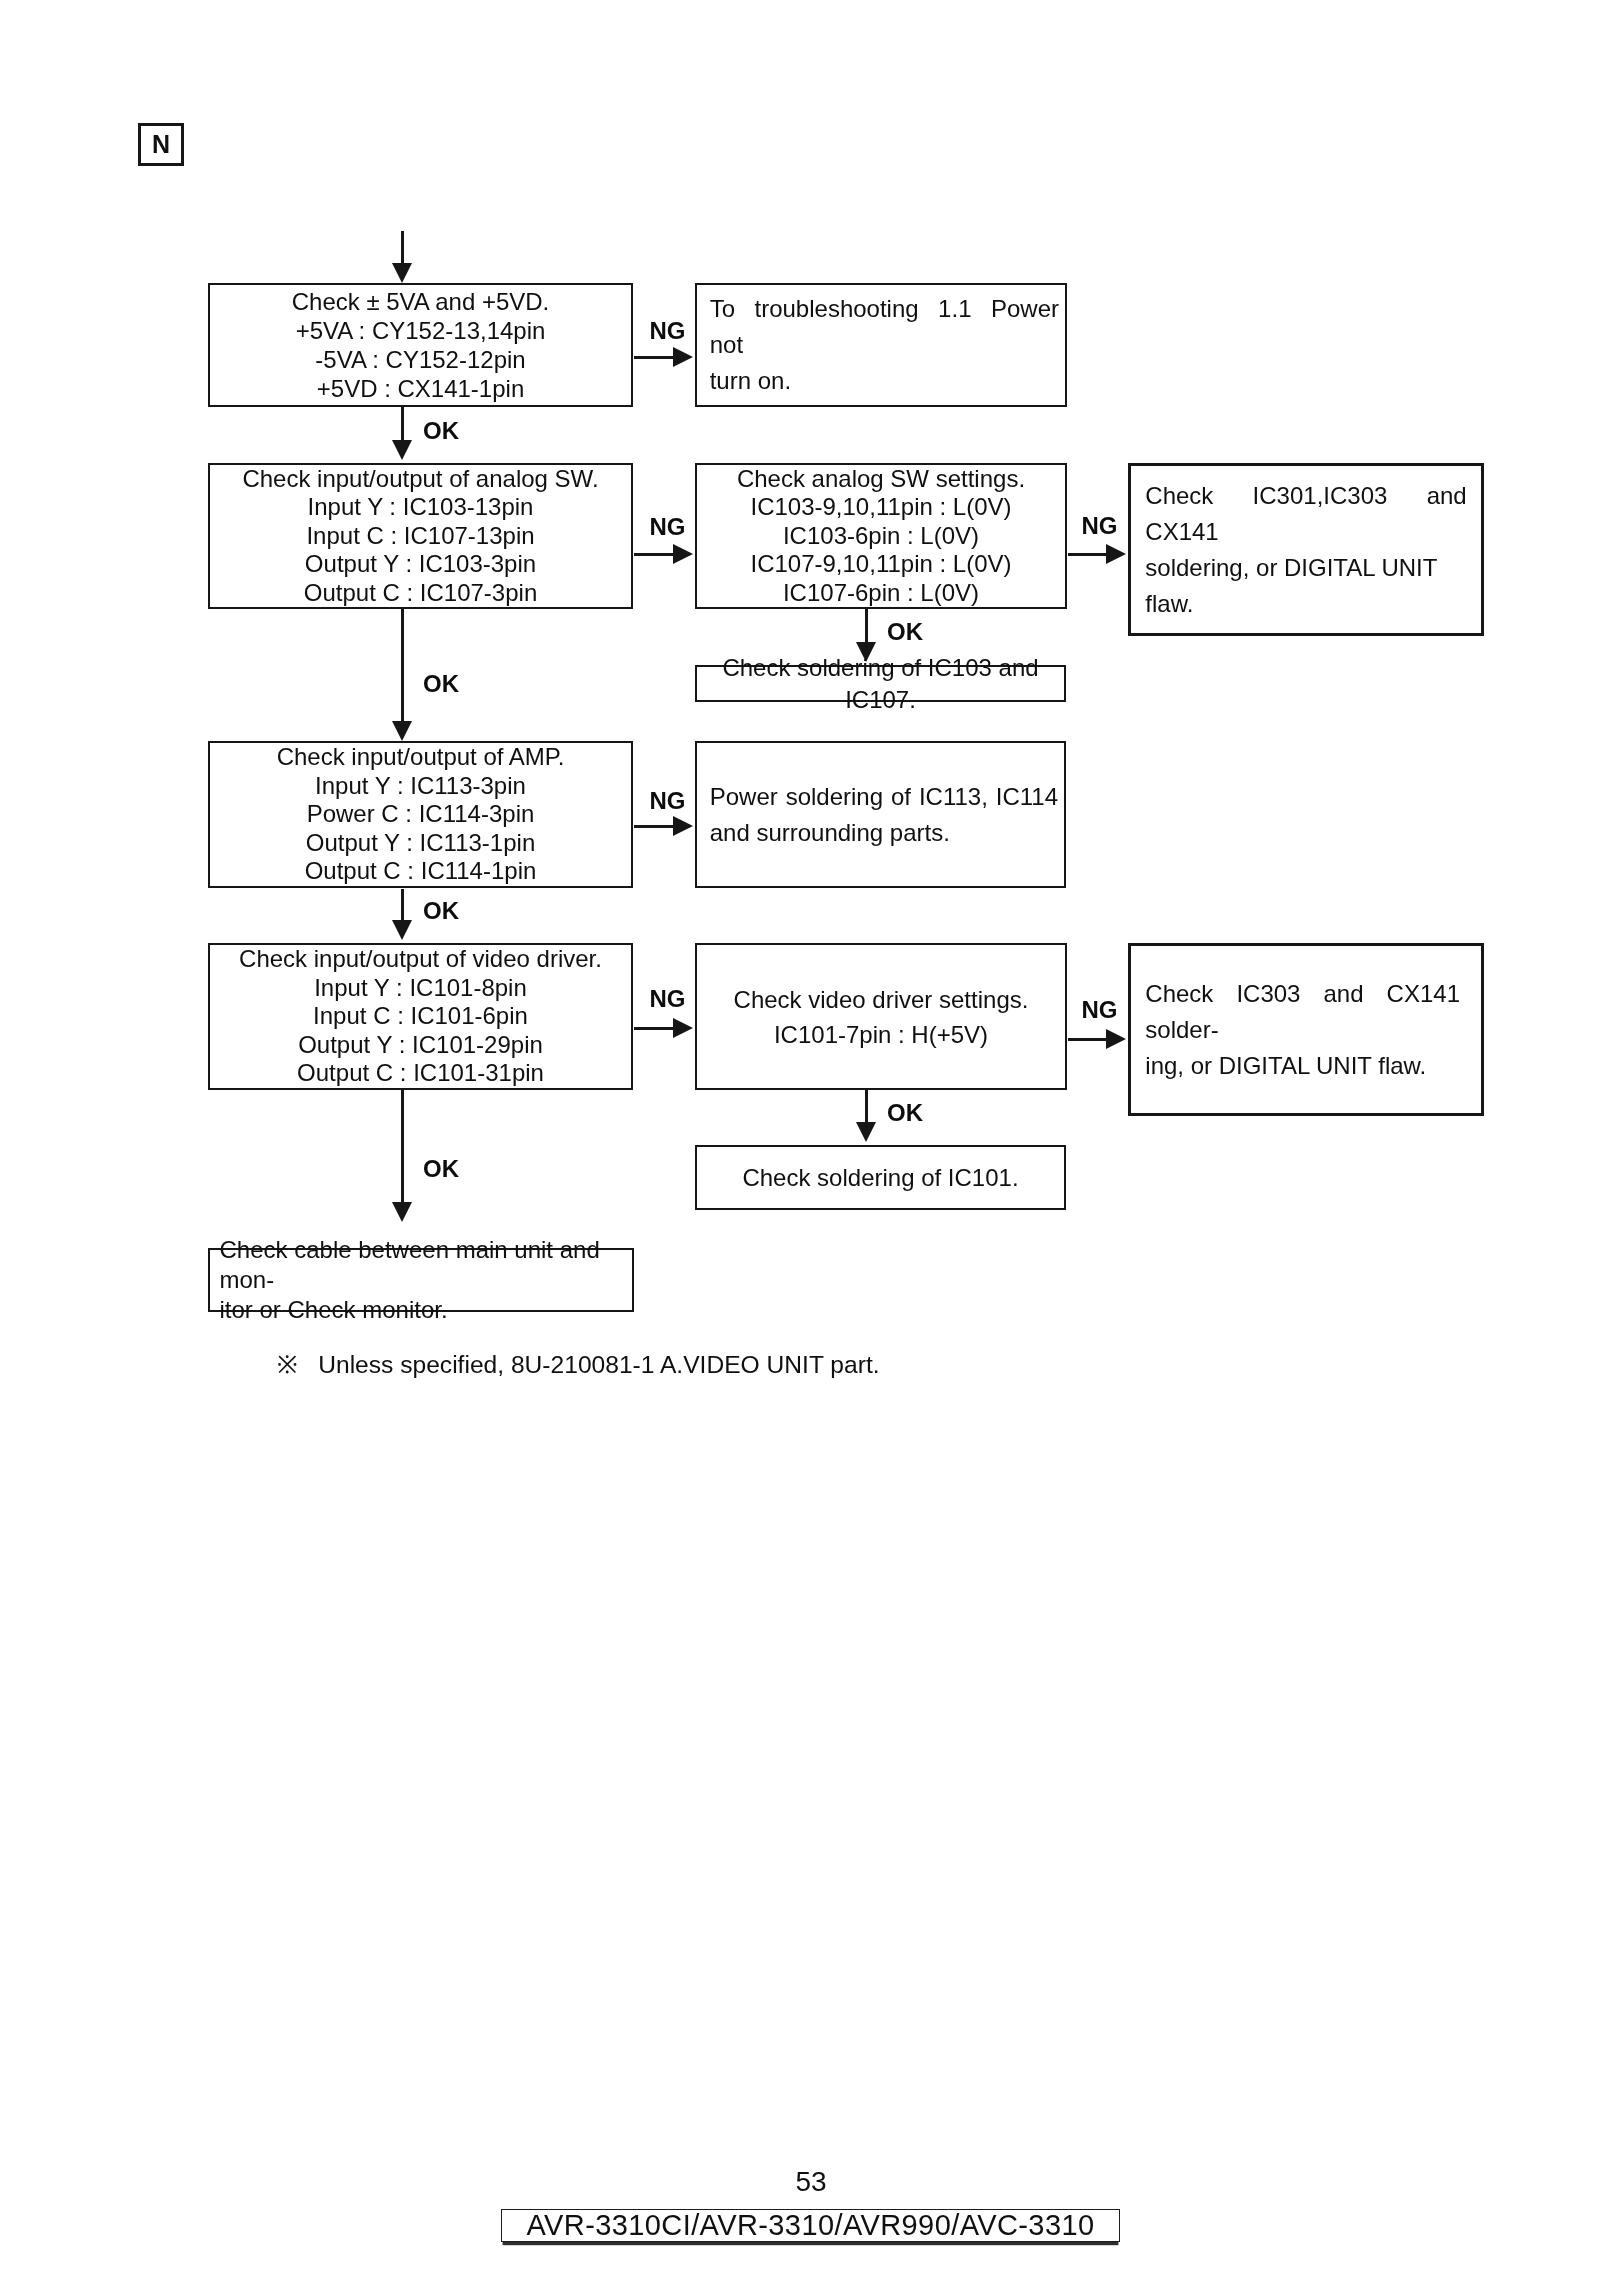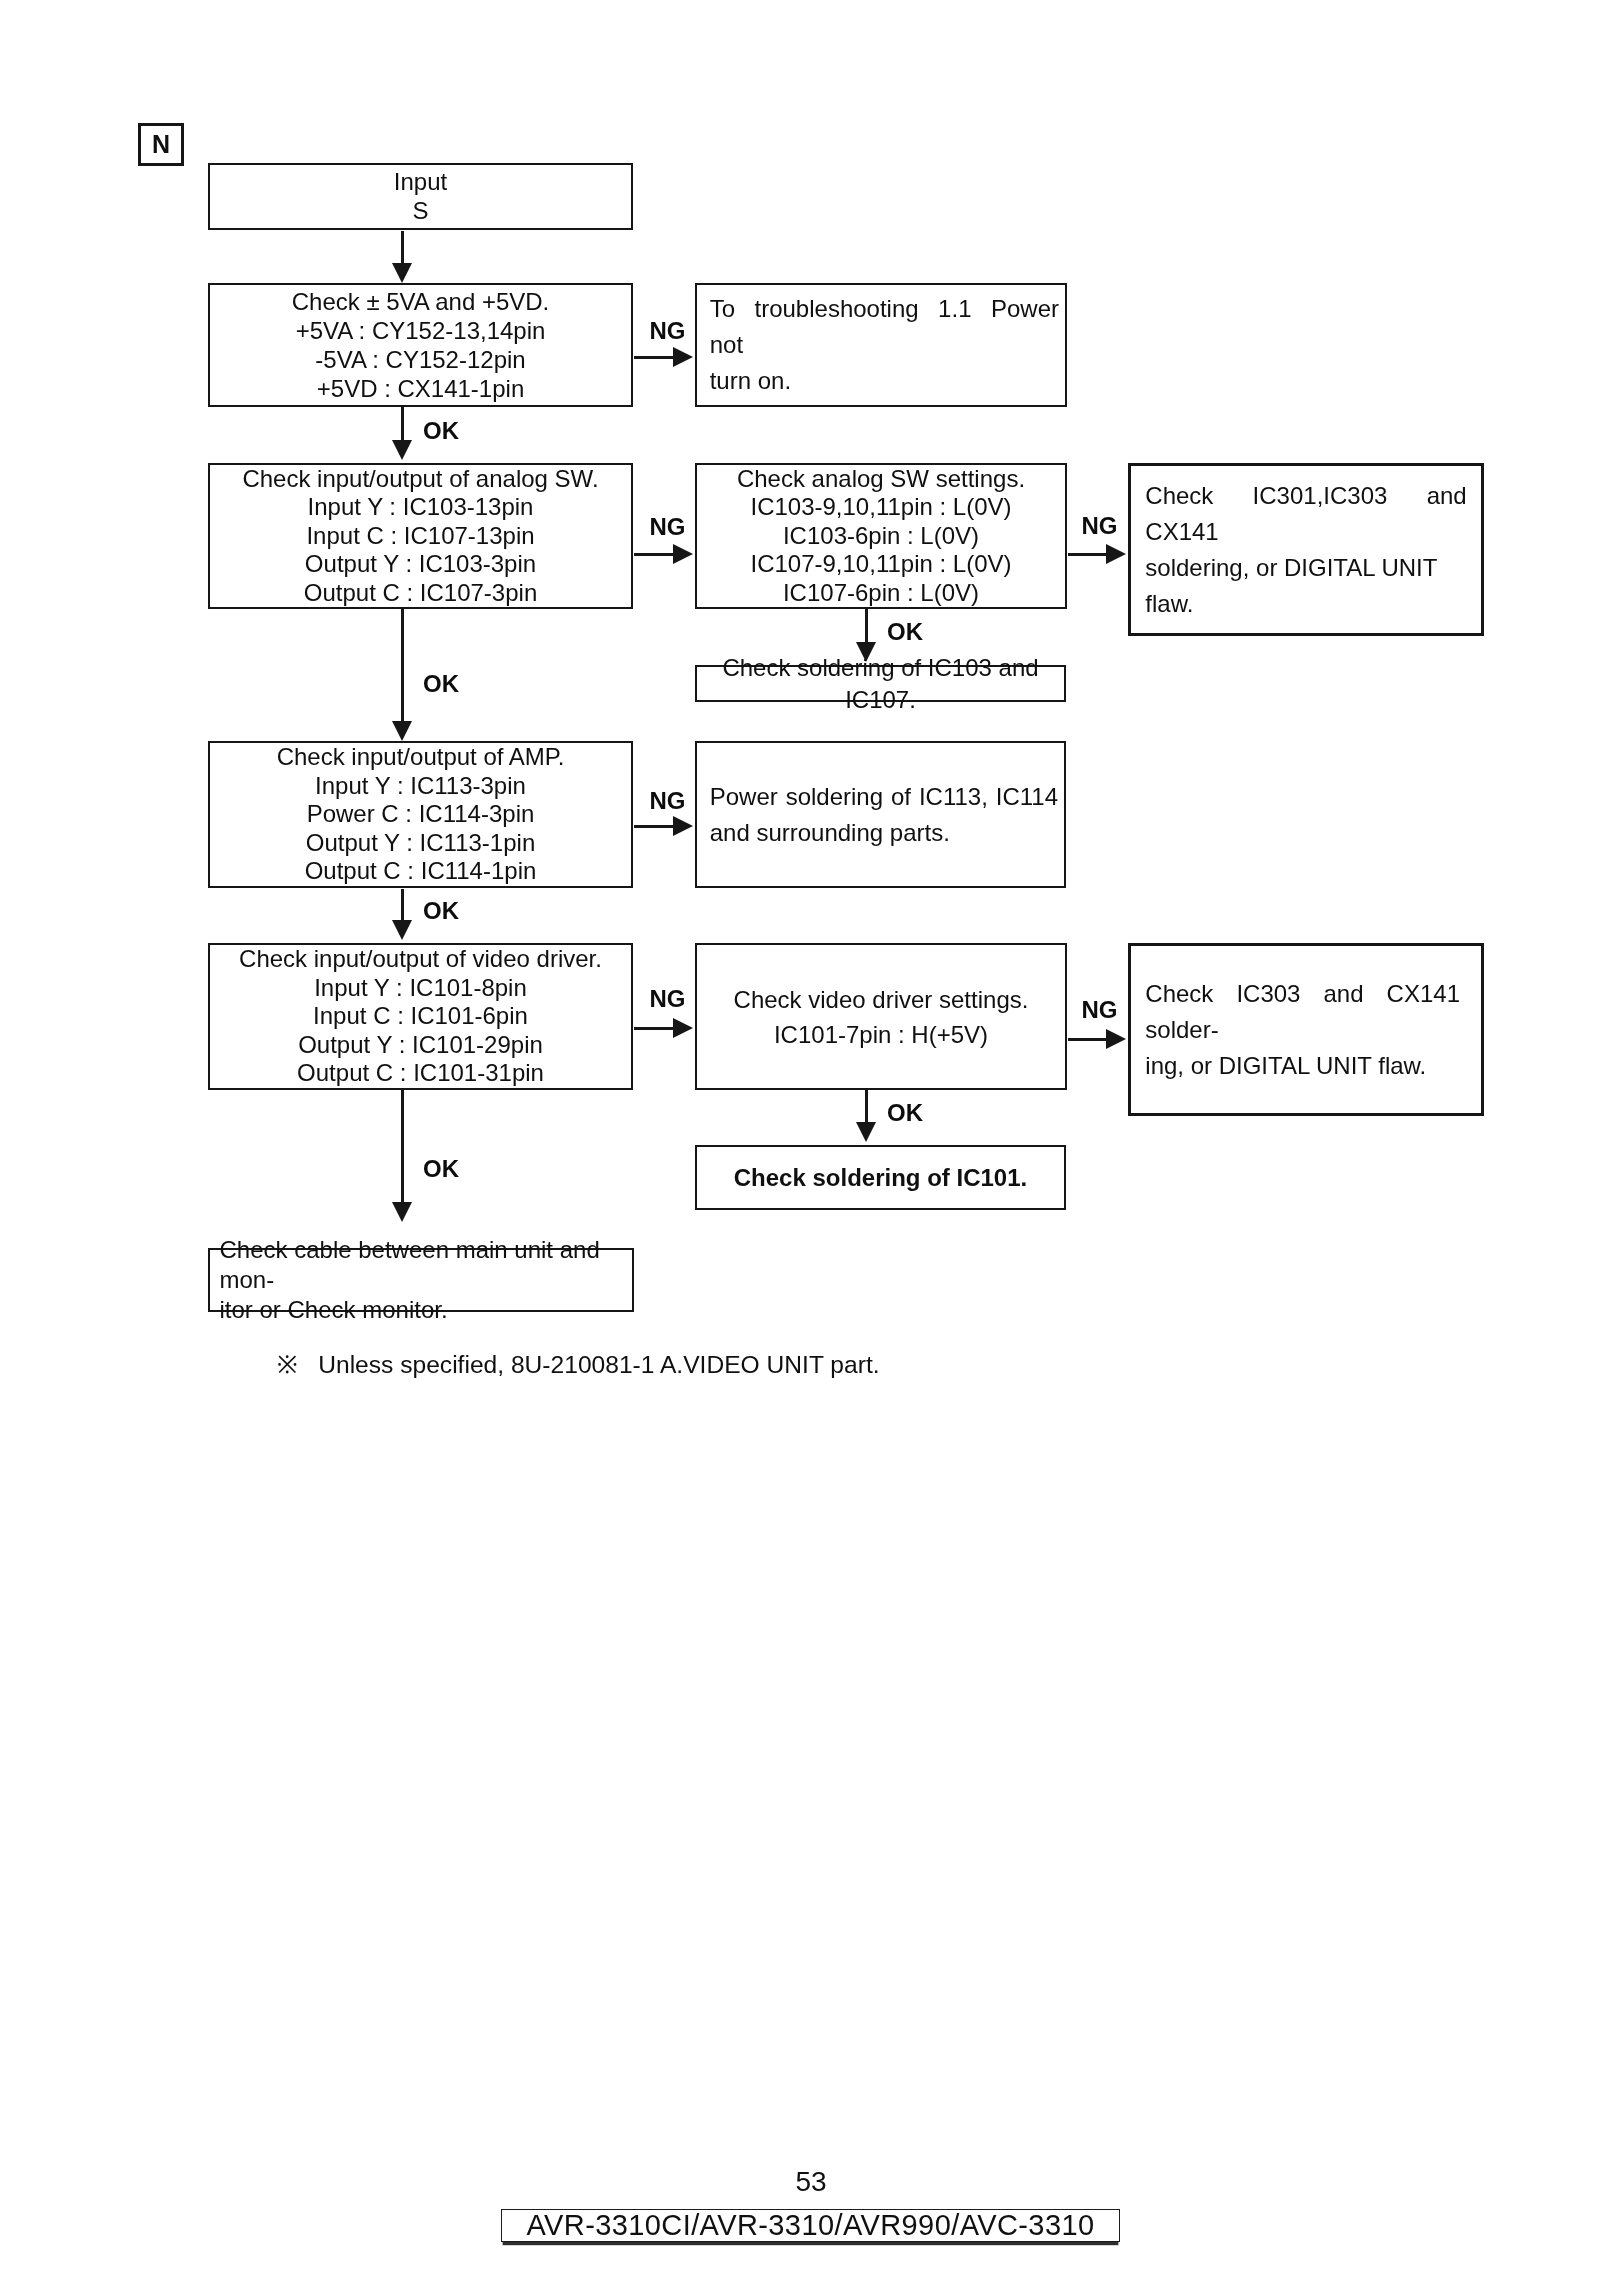--- a/index.html
+++ b/index.html
@@ -32,24 +32,20 @@
 </style>
 </head>
 <body>
 
 <div class="page">
 
   <div class="tagbox">
     <span>N</span>
   </div>
 
-  <div class="box center" style="left:208px;top:163px;width:425px;height:67px;line-height:28.5px;">
-    <div>Input</div>
-    <div>S</div>
-  </div>
 
   <div class="vline" style="left:401px;top:231px;height:33px;"></div>
   <div class="ahd" style="left:392px;top:263px;"></div>
 
   <div class="box center" style="left:208px;top:283px;width:425px;height:124px;line-height:29px;">
     <div>Check ± 5VA and +5VD.</div>
     <div>+5VA : CY152-13,14pin</div>
     <div>-5VA : CY152-12pin</div>
     <div>+5VD : CX141-1pin</div>
   </div>
@@ -152,21 +148,21 @@
 
   <div class="box leftpad thick" style="left:1128px;top:943px;width:356px;height:173px;line-height:36px;padding-left:14.3px;padding-right:21px;">
     <div class="just">Check IC303 and CX141 solder-</div>
     <div>ing, or DIGITAL UNIT flaw.</div>
   </div>
 
   <div class="vline" style="left:865px;top:1089px;height:35px;"></div>
   <div class="ahd" style="left:856px;top:1122px;"></div>
   <div class="flabel" style="left:887px;top:1099px;">OK</div>
 
-  <div class="box center" style="left:695px;top:1145px;width:371px;height:65px;line-height:32px;font-weight:bold;">
+  <div class="box center" style="left:695px;top:1145px;width:371px;height:65px;line-height:32px;">
     <div>Check soldering of IC101.</div>
   </div>
 
   <div class="vline" style="left:401px;top:1089px;height:114px;"></div>
   <div class="ahd" style="left:392px;top:1202px;"></div>
   <div class="flabel" style="left:423px;top:1155px;">OK</div>
 
   <div class="box leftpad" style="left:208px;top:1248px;width:426px;height:64px;line-height:30px;padding-left:9.5px;padding-right:9.5px;">
     <div>Check cable between main unit and mon-</div>
     <div>itor or Check monitor.</div>

